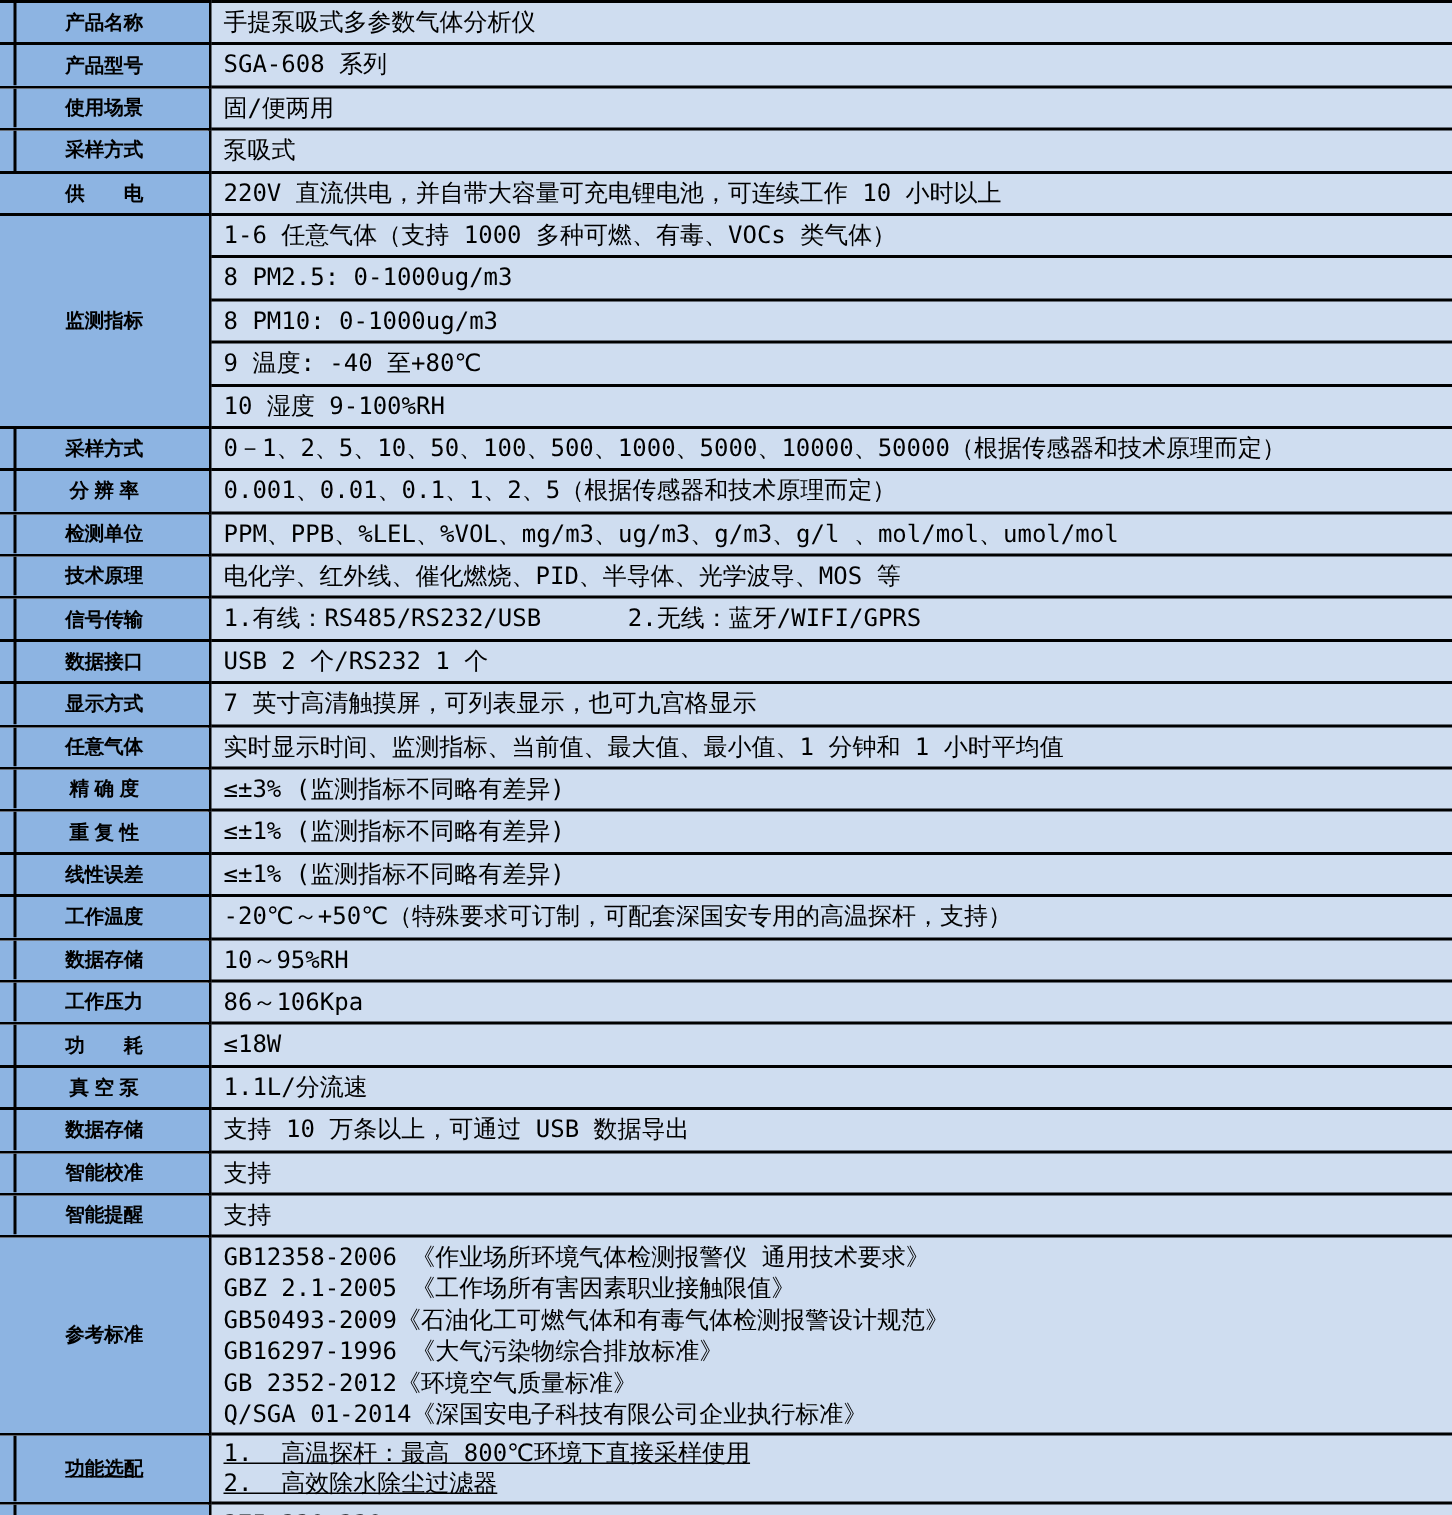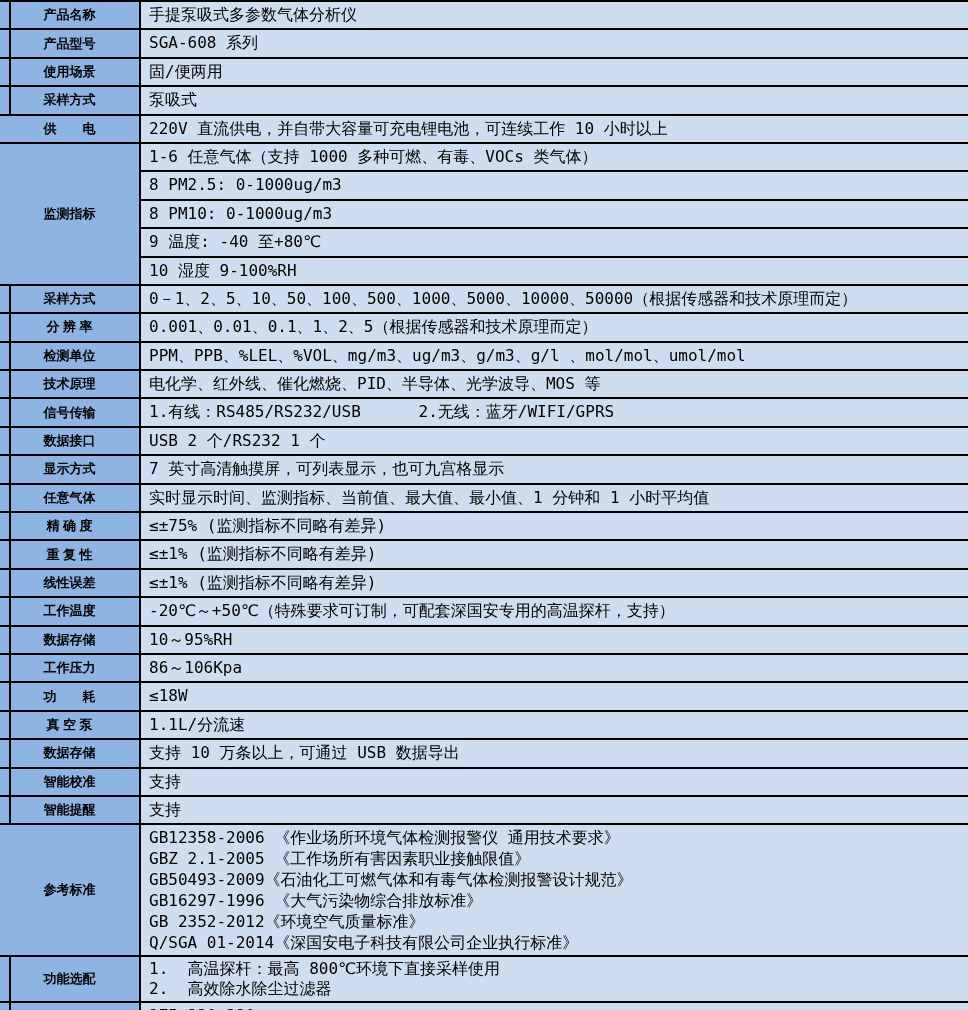--- a/index.html
+++ b/index.html
@@ -58,21 +58,21 @@
     font-family: "DejaVu Sans Mono", "DejaVu Sans", monospace;
     font-size: 16px;
     padding: 2px 6px 2px 8px;
     white-space: pre-wrap;
     border-right: none;
     line-height: 1.4;
     margin-top: 20px;
   }
   tr.h-normal { height: 27px; }
   tr.h-ref    { height: 126px; }
-  tr.h-opt    { height: 40px; }
+  tr.h-opt    { height: 40px; text-decoration: underline; }
   td.value-cell .line {
     line-height: 21px;
     white-space: pre-wrap;
   }
   td.value-cell.opt-cell .line {
     line-height: 20px;
   }
 </style>
 </head>
 <body>
@@ -147,21 +147,21 @@
         <tr class="h-normal">
           <td class="label-cell inset">显示方式</td>
           <td class="value-cell">7 英寸高清触摸屏，可列表显示，也可九宫格显示</td>
         </tr>
         <tr class="h-normal">
           <td class="label-cell inset">任意气体</td>
           <td class="value-cell">实时显示时间、监测指标、当前值、最大值、最小值、1 分钟和 1 小时平均值</td>
         </tr>
         <tr class="h-normal">
           <td class="label-cell inset">精 确 度</td>
-          <td class="value-cell">≤±75% (监测指标不同略有差异)</td>
+          <td class="value-cell">≤±3% (监测指标不同略有差异)</td>
         </tr>
         <tr class="h-normal">
           <td class="label-cell inset">重 复 性</td>
           <td class="value-cell">≤±1% (监测指标不同略有差异)</td>
         </tr>
         <tr class="h-normal">
           <td class="label-cell inset">线性误差</td>
           <td class="value-cell">≤±1% (监测指标不同略有差异)</td>
         </tr>
         <tr class="h-normal">

